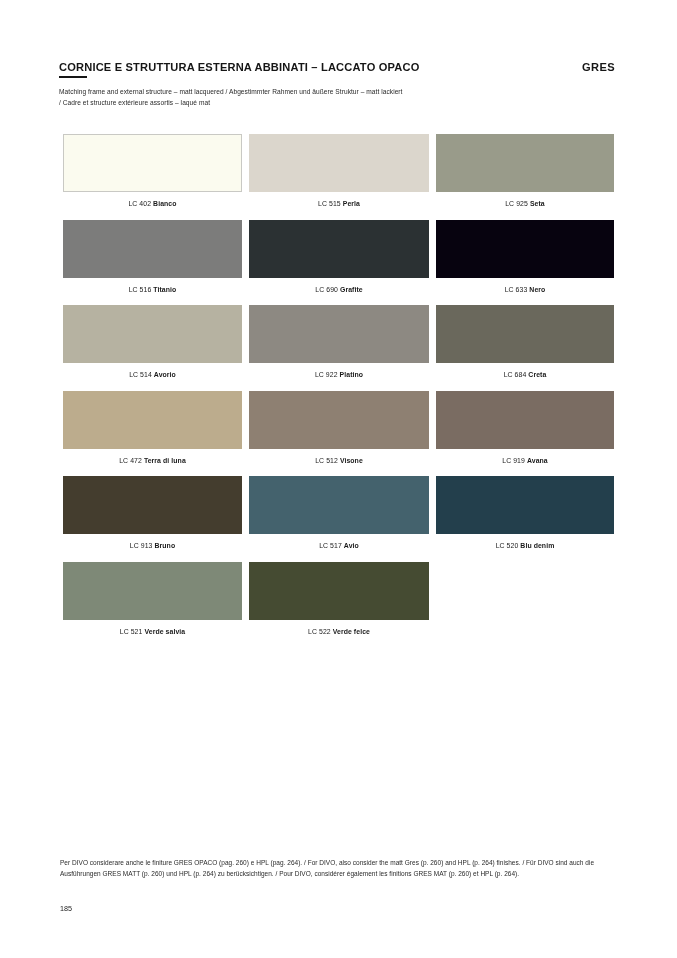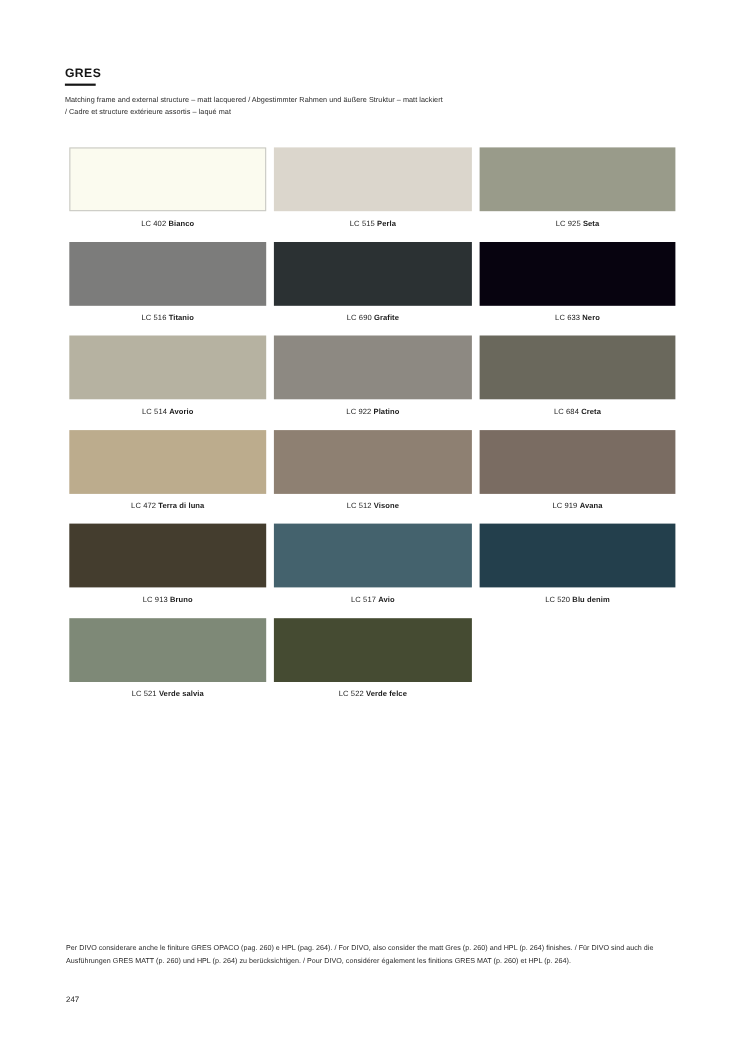--- a/index.html
+++ b/index.html
@@ -126,20 +126,21 @@
     color: #1a1a1a;
   }
 </style>
 </head>
 <body>
 
 <div class="page">
 
   <div class="header">
     <div class="header-row">
+      <h1 class="page-title">CORNICE E STRUTTURA ESTERNA ABBINATI – LACCATO OPACO</h1>
       <span class="collection-name">GRES</span>
     </div>
     <div class="title-rule"></div>
     <div class="subtitle">
       <div>Matching frame and external structure – matt lacquered / Abgestimmter Rahmen und äußere Struktur – matt lackiert</div>
       <div>/ Cadre et structure extérieure assortis – laqué mat</div>
     </div>
   </div>
 
   <div class="swatch-grid" id="swatch-grid">
@@ -220,15 +221,15 @@
         </div>
         <div class="swatch-cell col-1">
           <div class="swatch-chip" style="background: rgb(69, 75, 50);"></div>
           <div class="swatch-label"><span class="code">LC 522</span> <span class="name">Verde felce</span></div>
         </div>
       </div>
     </div>
 
   <div class="footnote">Per DIVO considerare anche le finiture GRES OPACO (pag. 260) e  HPL (pag. 264). / For DIVO, also consider the matt Gres (p. 260) and HPL (p. 264) finishes. / Für DIVO sind auch die Ausführungen GRES MATT (p. 260) und HPL (p. 264) zu berücksichtigen. / Pour DIVO, considérer également les finitions GRES MAT (p. 260) et HPL (p. 264).</div>
 
-  <div class="page-number">247</div>
+  <div class="page-number">185</div>
 
 </div>
 
 </body></html>

